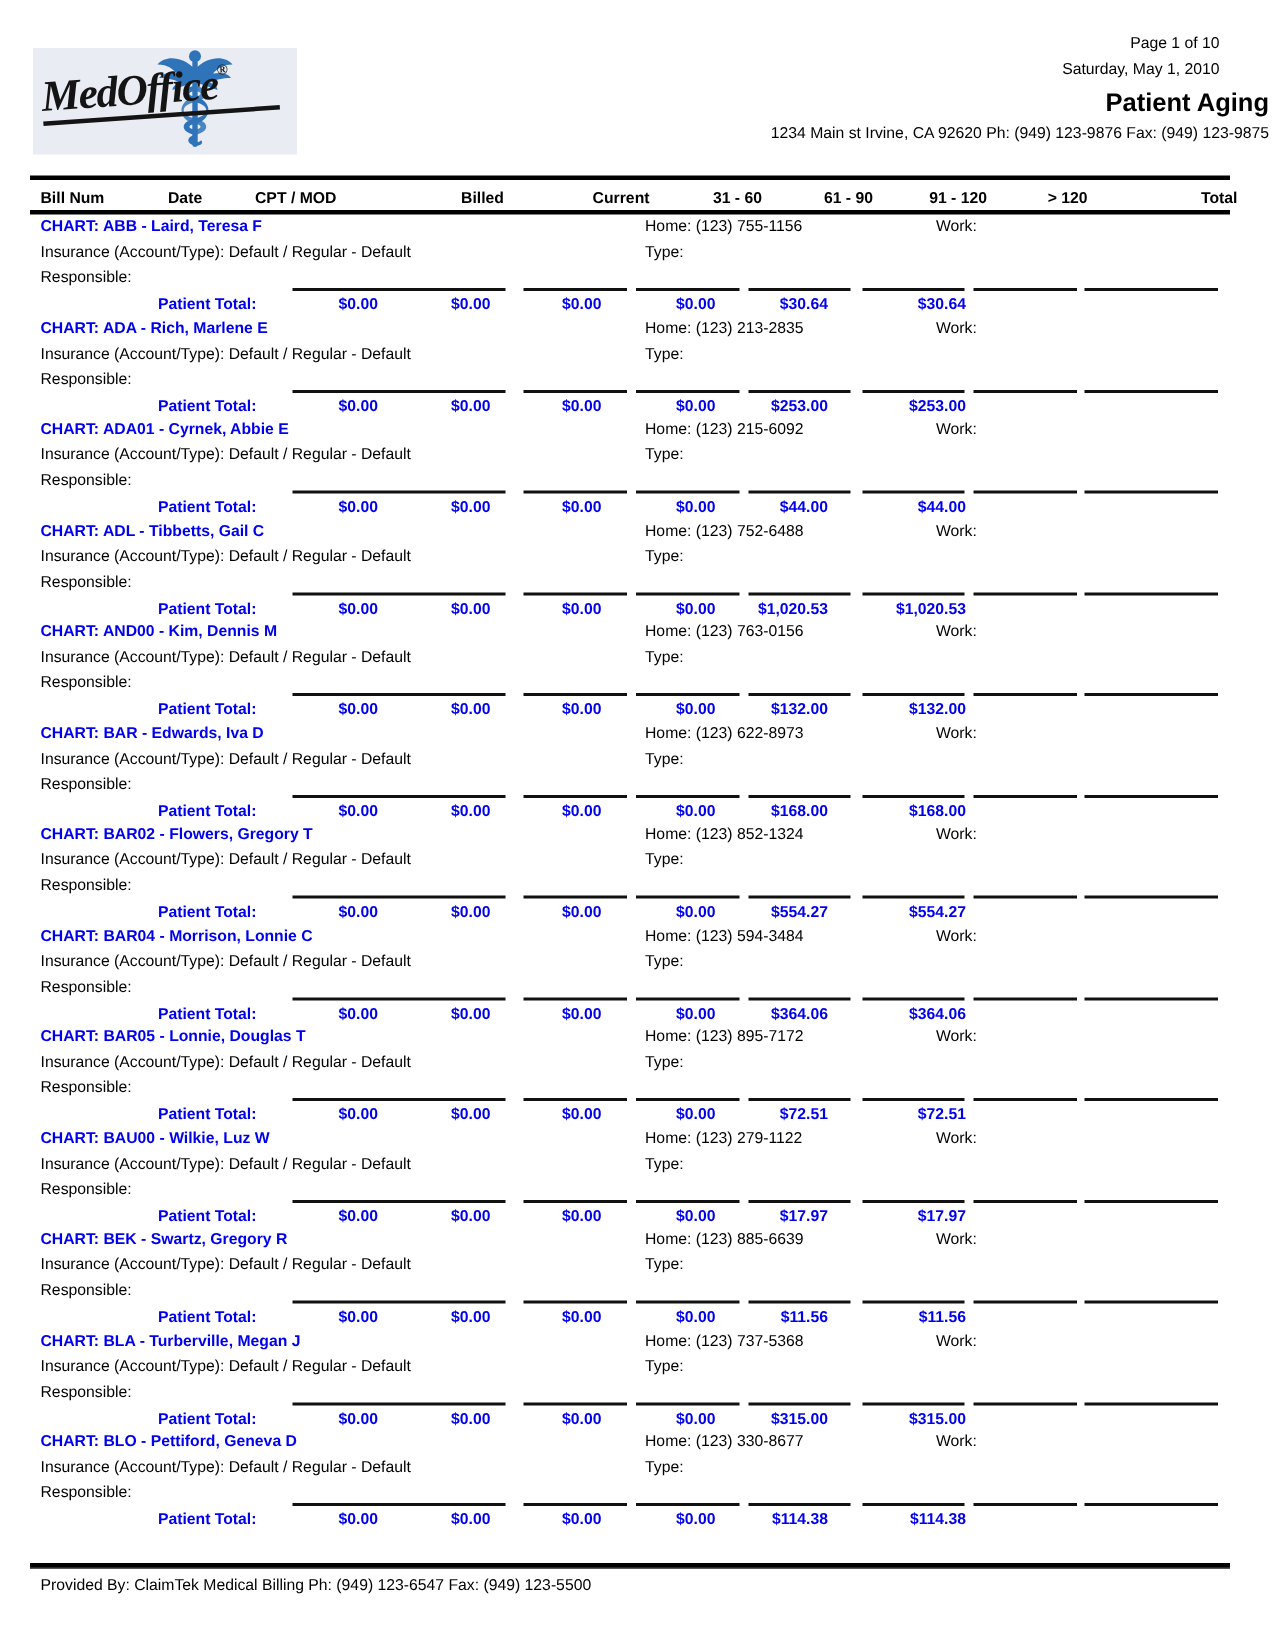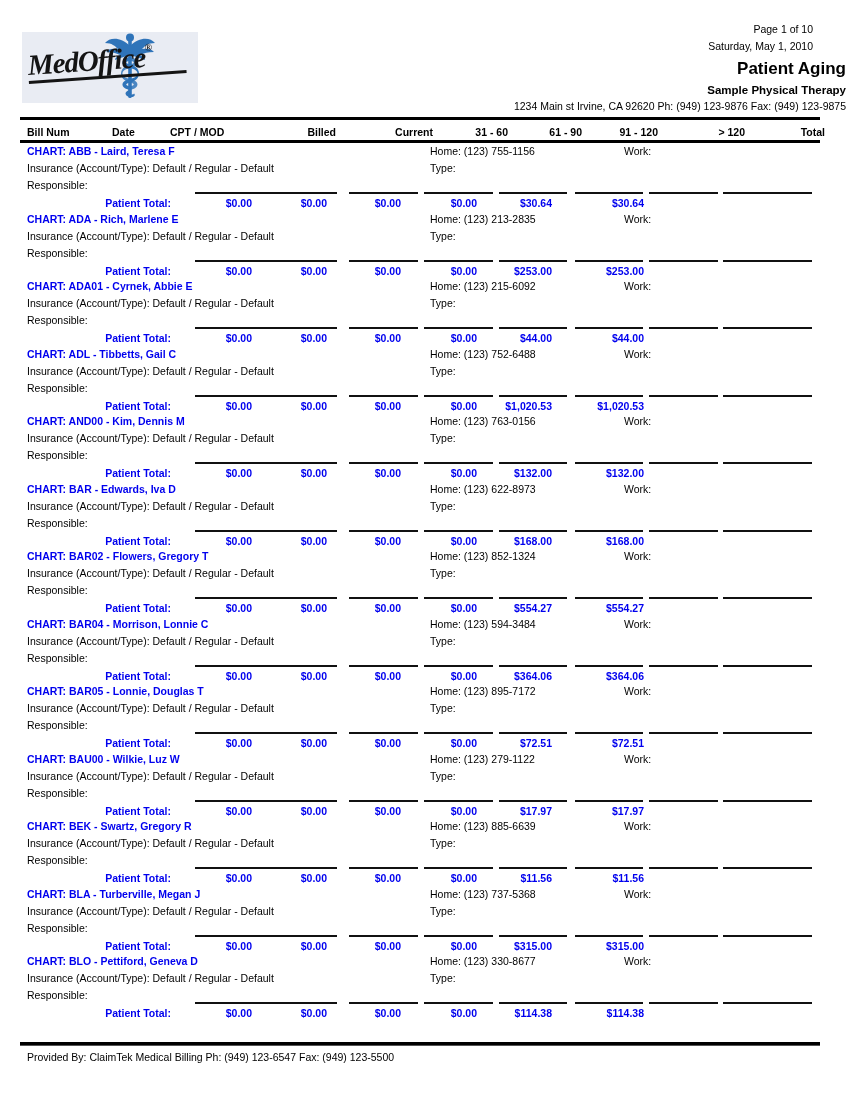--- a/index.html
+++ b/index.html
@@ -28,21 +28,21 @@
   
   .rule{position:absolute;left:20px;width:800px;background:#000;}
   .rule-top{top:117px;height:2.5px;}
   .rule-head{top:140px;height:2.5px;}
   .rule-foot{top:1042px;height:3px;border-bottom:1px solid #555;}
   
   .col-headers{position:absolute;top:126px;left:0;width:850px;height:14px;font-weight:bold;padding-left:15px;}
   .hc{position:absolute;top:0;white-space:nowrap;}
   .h0{left:27px;} .h1{left:112px;} .h2{left:170px;}
   .h3{right:529px;margin-left:40px;} .h4{right:432px;} .h5{right:357px;} .h6{right:283px;}
-  .h7{right:207px;} .h8{right:120px;} .h9{right:40px;}
+  .h7{right:207px;} .h8{right:140px;} .h9{right:40px;}
   
   .patients{position:absolute;top:146px;left:0;width:684px;}
   .block{position:relative;height:67.5px;}
   .block>div{position:absolute;white-space:nowrap;}
   .chart{left:27px;top:-1px;color:#0000ee;font-weight:bold;}
   .home{left:430px;top:-1px;}
   .work{left:624px;top:-1px;text-align:center;}
   .ins{left:27px;top:16px;}
   .typ{left:430px;top:16px;}
   .resp{left:27px;top:33px;}
@@ -82,21 +82,20 @@
     </g>
   </svg>
   <div class="text-wrap">
     <span>MedOffice</span><span class="reg">®</span>
     <div class="logo-underline"></div>
   </div>
 </div>
 
 <div class="title-block">
   <div class="title">Patient Aging</div>
-  <div class="practice">Sample Physical Therapy</div>
   <div class="address">1234 Main st Irvine, CA 92620 Ph: (949) 123-9876 Fax: (949) 123-9875</div>
 </div>
 
 <div class="rule rule-top"></div>
 <div class="rule rule-head"></div>
 
 <div class="col-headers">
   <span class="hc h0">Bill Num</span>
   <span class="hc h1">Date</span>
   <span class="hc h2">CPT / MOD</span>

